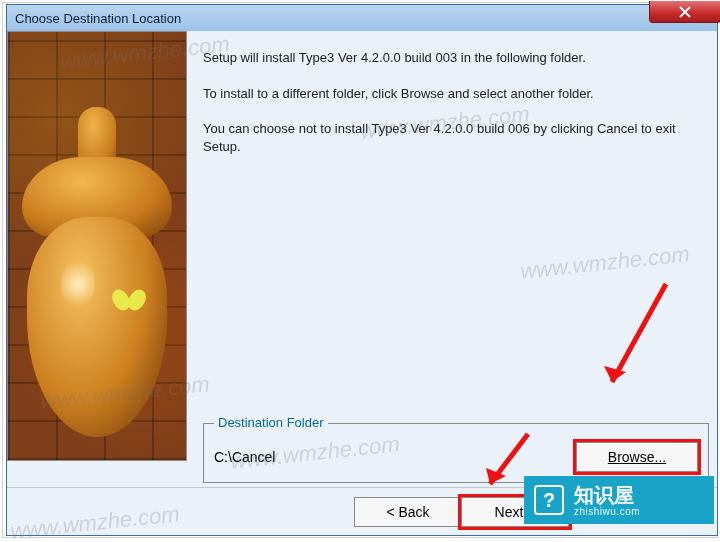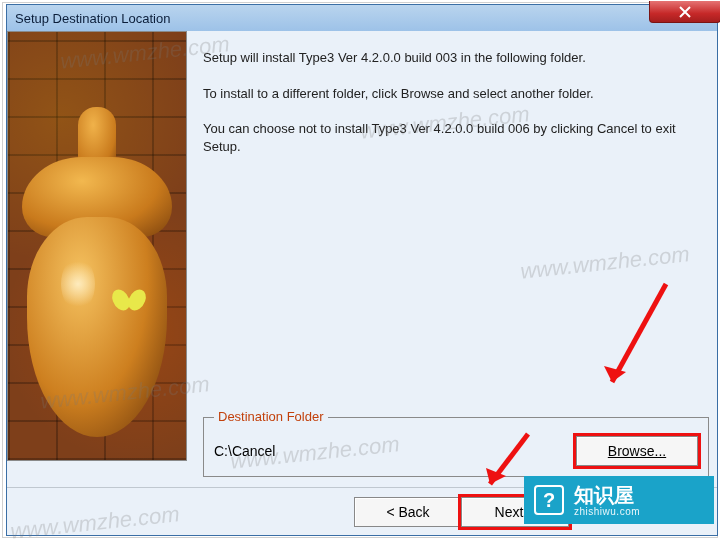--- a/index.html
+++ b/index.html
@@ -154,21 +154,21 @@
     border: 1px solid #8a8a8a;
     padding: 18px 10px 10px 10px;
     margin-bottom: 4px;
   }
   .dest-legend {
     position: absolute;
     top: -9px; left: 10px;
     background: #eaf1f9;
     padding: 0 4px;
     font-size: 13px;
-    color: #c2410c;
+    color: #0369a1;
   }
   .dest-row {
     display: flex;
     align-items: center;
     gap: 10px;
   }
   .dest-path { flex: 1; font-size: 14px; }
   .browse-btn {
     width: 122px; height: 30px;
     background: #f6f6f6;
@@ -180,21 +180,20 @@
     text-decoration: underline;
   }
   .button-row {
     height: 48px;
     display: flex;
     align-items: center;
     justify-content: flex-end;
     gap: 0;
     padding-right: 12px;
     border-top: 1px solid #c0c8d0;
-    margin-top: 6px;
   }
   .wiz-btn {
     width: 108px; height: 30px;
     background: #f6f6f6;
     border: 1px solid #888;
     font-size: 14px;
     cursor: pointer;
     box-shadow: inset 1px 1px 0 #fff;
   }
   .wiz-next { outline: 3px solid #e11; margin-left: -1px; }
@@ -243,21 +242,21 @@
   }
 </style>
 </head>
 <body>
 
 <div class="window-frame"></div>
 
 <div class="wizard">
 
   <div class="titlebar">
-    <span class="titlebar-text">Setup Destination Location</span>
+    <span class="titlebar-text">Choose Destination Location</span>
     <div class="close-btn">
       <svg viewBox="0 0 12 12">
         <path d="M1 1 L11 11 M11 1 L1 11" stroke="#fff" stroke-width="2"></path>
       </svg>
     </div>
   </div>
 
   <div class="client">
 
     <div class="content">

